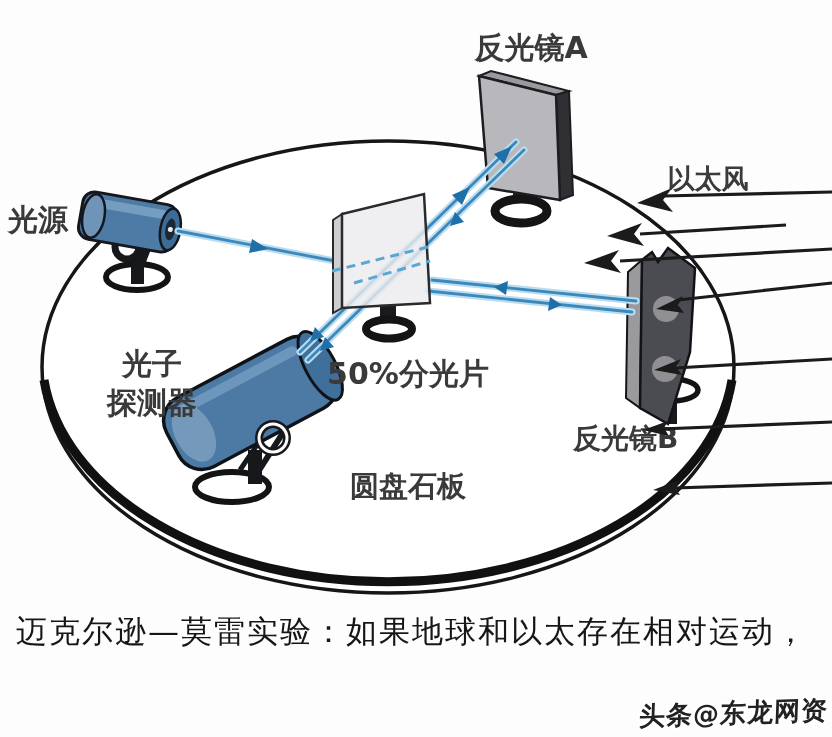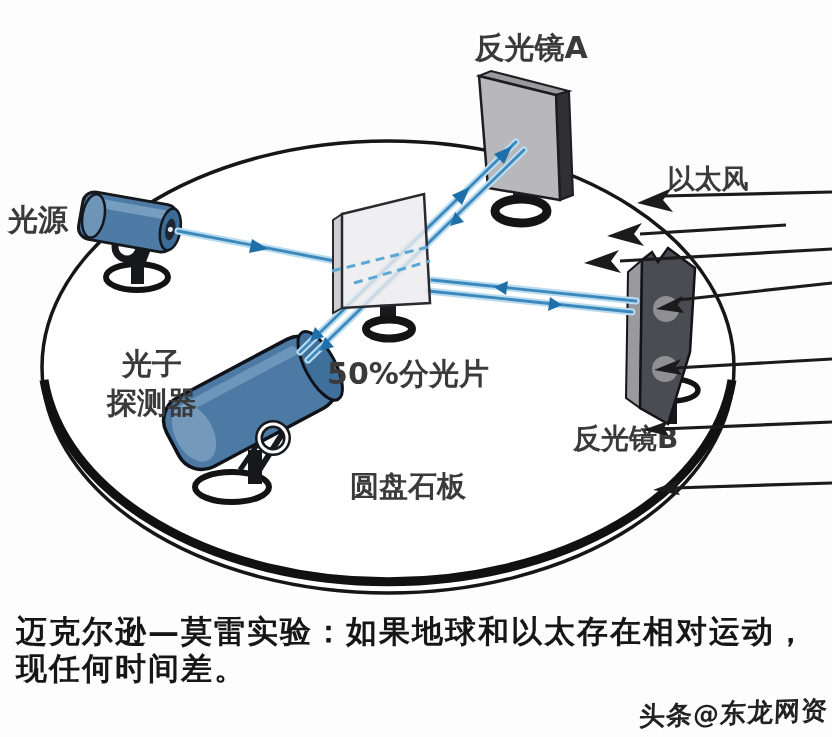--- a/index.html
+++ b/index.html
@@ -13,21 +13,21 @@
   #diagram-svg{display:block;}
   #diagram-svg text{
     font-family:"DejaVu Sans","Liberation Sans",sans-serif;
     fill:#3a3a3a;
     font-weight:600;
   }
   .caption{
     padding:13px 15px 0 16px;
     font-size:31px;
     line-height:37px;
-    font-weight:700;
+    font-weight:400;
     color:#161616;
     letter-spacing:2px;
     white-space:nowrap;
   }
   .watermark{
     position:absolute;
     right:4px;
     bottom:6px;
     font-size:26px;
     font-weight:700;
@@ -164,16 +164,15 @@
     <polygon points="654,370 681,359 676,367 682,375" stroke="none"></polygon>
     <line x1="661" y1="429" x2="832" y2="422"></line>
     <polygon points="643,430 668,421 664,428 669,436" stroke="none"></polygon>
     <line x1="674" y1="488" x2="832" y2="483"></line>
     <polygon points="653,490 679,480 675,488 680,495" stroke="none"></polygon>
   </g>
 </svg>
 
 <div class="caption">
   <div>迈克尔逊—莫雷实验：如果地球和以太存在相对运动，</div>
-  <div>现任何时间差。</div>
 </div>
 
 <div class="watermark">头条@东龙网资</div>
 
 </body></html>

